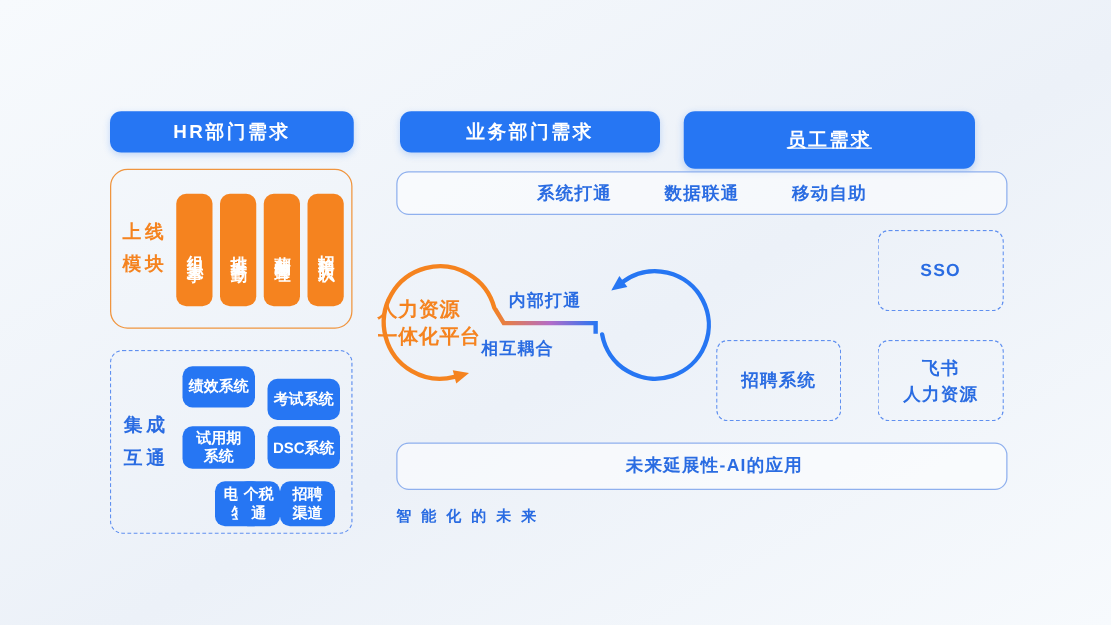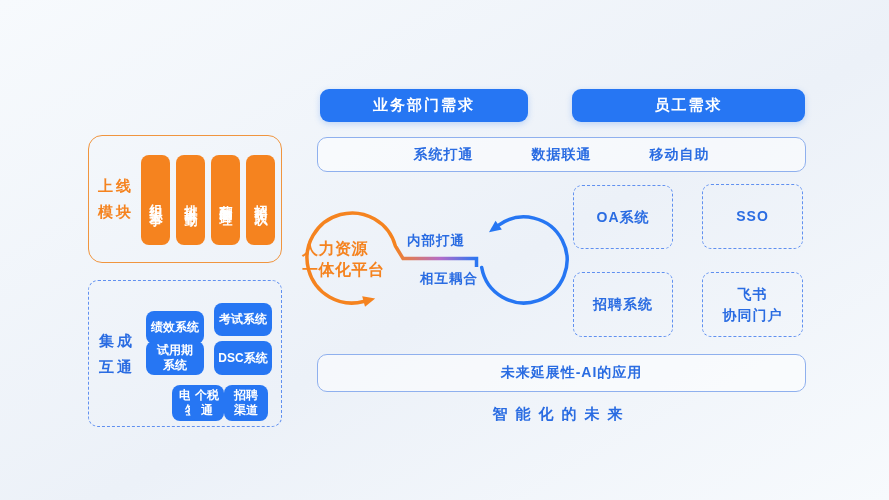--- a/index.html
+++ b/index.html
@@ -57,65 +57,66 @@
     white-space:pre-line;text-align:left;font-size:16px;font-weight:bold;
     line-height:21px;width:100px;letter-spacing:.5px;
   }
   .circle-text.orange{color:var(--orange);}
   .circle-text.blue{color:var(--blue-text);}
   .rel-label{
     width:84px;text-align:center;color:var(--blue-text);
     font-size:13.5px;font-weight:bold;letter-spacing:1px;
   }
   .slogan{
-    width:489px;text-align:center;color:var(--blue-text);
-    font-size:15px;font-weight:bold;letter-spacing:8px;
+    width:489px;text-align:left;color:var(--blue-text);
+    font-size:12px;font-weight:bold;letter-spacing:8px;
   }
   svg{position:absolute;left:0;top:0;pointer-events:none;}
   .arc-orange{stroke:var(--orange);stroke-width:3.5;fill:none;stroke-linecap:round;}
   .arc-blue{stroke:var(--blue);stroke-width:3.5;fill:none;stroke-linecap:round;}
   .head-orange{fill:var(--orange);}
   .head-blue{fill:var(--blue);}
 </style>
 </head>
 <body>
 
 <div class="stage">
 
+  <div class="abs hdr-btn" style="left:88px;top:89px;width:195px;height:33px;">HR部门需求</div>
   <div class="abs hdr-btn" style="left:320px;top:89px;width:208px;height:33px;">业务部门需求</div>
-  <div class="abs hdr-btn" style="left:572px;top:89px;width:233px;height:33px;">员工需求</div>
+  <div class="abs hdr-btn" style="left:547px;top:89px;width:233px;height:46px;text-decoration:underline;">员工需求</div>
 
   <div class="abs panel-orange" style="left:88px;top:135px;width:194px;height:128px;">
     <div class="abs side-label orange" style="left:9px;width:36px;">上线
 模块</div>
     <div class="abs pill-row" style="left:52px;top:19px;">
       <div class="vpill">组织人事</div>
       <div class="vpill">排班考勤</div>
       <div class="vpill">薪酬管理</div>
       <div class="vpill">招聘入职</div>
     </div>
   </div>
 
   <div class="abs panel-dash" style="left:88px;top:280px;width:194px;height:147px;">
     <div class="abs side-label blue" style="left:10px;width:36px;">集成
 互通</div>
-    <div class="abs sysbox" style="left:57px;top:30px;width:58px;height:33px;">绩效系统</div>
+    <div class="abs sysbox" style="left:57px;top:12px;width:58px;height:33px;">绩效系统</div>
     <div class="abs sysbox" style="left:125px;top:22px;width:58px;height:33px;">考试系统</div>
     <div class="abs sysbox" style="left:125px;top:60px;width:58px;height:34px;">DSC系统</div>
     <div class="abs sysbox" style="left:57px;top:60px;width:58px;height:34px;">试用期
 系统</div>
     <div class="abs sysbox" style="left:57px;top:104px;width:38px;height:36px;margin-left:26px;">电子
 签</div>
     <div class="abs sysbox" style="left:101px;top:104px;width:34px;height:36px;">个税
 通</div>
     <div class="abs sysbox" style="left:135px;top:104px;width:44px;height:36px;">招聘
 渠道</div>
   </div>
 
-  <div class="abs wide-box" style="left:317px;top:137px;width:489px;height:35px;gap:16px;">
+  <div class="abs wide-box" style="left:317px;top:137px;width:489px;height:35px;">
     <span class="cap-item">系统打通</span>
     <span class="cap-item">数据联通</span>
     <span class="cap-item">移动自助</span>
   </div>
 
   <svg width="889" height="500" viewBox="0 0 889 500">
     <defs>
       <linearGradient id="lg-conn" gradientUnits="userSpaceOnUse" x1="394" y1="0" x2="478" y2="0">
         <stop offset="0" style="stop-color:var(--orange)"></stop>
         <stop offset="0.55" style="stop-color:var(--grad-mid)"></stop>
@@ -125,24 +126,23 @@
     <path class="arc-orange" d="M 395.5 246.4 A 45 45 0 1 0 363.6 301.5"></path>
     <polygon class="head-orange" points="375.2,298.4 365.0,306.8 362.2,296.2"></polygon>
     <path class="arc-blue" d="M 481.7 267.5 A 43 43 0 1 0 498.7 225.2"></path>
     <polygon class="head-blue" points="489.0,232.3 501.9,229.6 495.5,220.8"></polygon>
     <path d="M 396 247 L 403 258.5 L 476.5 258.5 L 476.5 267" style="stroke:url(#lg-conn);stroke-width:3.5;fill:none;"></path>
   </svg>
 
   <div class="abs circle-text orange" style="left:302px;top:238px;">人力资源
 一体化平台</div>
   <div class="abs rel-label" style="left:394px;top:232px;">内部打通</div>
-  <div class="abs rel-label" style="left:394px;top:270px;text-align:right;">相互耦合</div>
+  <div class="abs rel-label" style="left:372px;top:270px;">相互耦合</div>
 
-  <div class="abs dashbox" style="left:573px;top:185px;width:100px;height:64px;">OA系统</div>
   <div class="abs dashbox" style="left:702px;top:184px;width:101px;height:65px;">SSO</div>
   <div class="abs dashbox" style="left:573px;top:272px;width:100px;height:65px;">招聘系统</div>
   <div class="abs dashbox" style="left:702px;top:272px;width:101px;height:65px;">飞书
-协同门户</div>
+人力资源</div>
 
   <div class="abs wide-box" style="left:317px;top:354px;width:489px;height:38px;padding-left:20px;">未来延展性-AI的应用</div>
   <div class="abs slogan" style="left:317px;top:405px;">智能化的未来</div>
 
 </div>
 
 </body></html>

